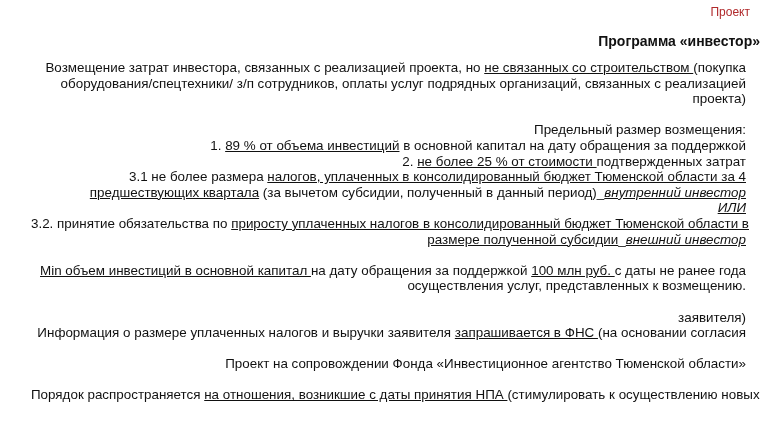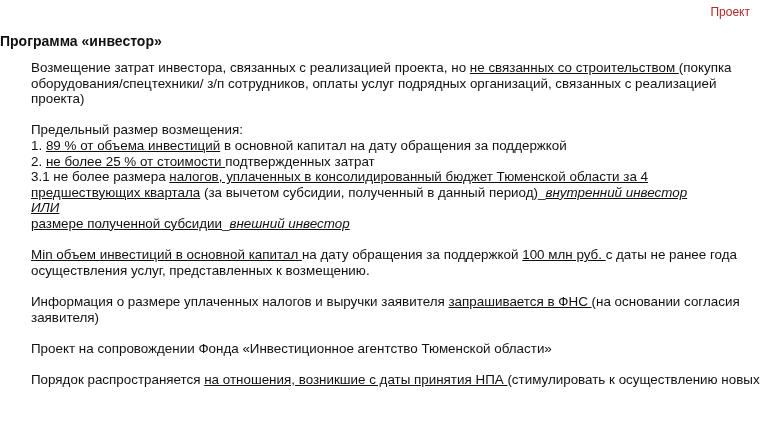--- a/index.html
+++ b/index.html
@@ -20,34 +20,35 @@
       top: 5px;
       right: 10px;
       font-size: 12px;
       color: #b0292b;
     }
     .title {
       position: absolute;
       top: 33px;
       left: 0;
       width: 760px;
-      text-align: left;
+      text-align: right;
       font-size: 14px;
       font-weight: bold;
     }
     .content {
       position: absolute;
       top: 60px;
       left: 31px;
       width: 715px;
       font-size: 13.4px;
       line-height: 15.6px;
     }
     .para {
       margin: 0 0 15.6px 0;
+      text-align: right;
     }
     .line { display: block; white-space: nowrap; }
     .u { text-decoration: underline; }
     .i { font-style: italic; text-decoration: underline; }
   </style>
 </head>
 <body>
 
 <div>
 
@@ -63,31 +64,32 @@
       <span class="line">проекта)</span>
     </div>
 
     <div class="para">
       <span class="line">Предельный размер возмещения:</span>
       <span class="line"><span>1. </span><span class="u">89 % от объема инвестиций</span><span> в основной капитал на дату обращения за поддержкой</span></span>
       <span class="line"><span>2. </span><span class="u">не более 25 % от стоимости </span><span>подтвержденных затрат</span></span>
       <span class="line"><span>3.1 не более размера </span><span class="u">налогов, уплаченных в консолидированный бюджет Тюменской области за 4</span></span>
       <span class="line"><span class="u">предшествующих квартала</span><span> (за вычетом субсидии, полученный в данный период)</span><span>_</span><span class="i">внутренний инвестор</span></span>
       <span class="line i">ИЛИ</span>
+      <span class="line"><span>3.2. принятие обязательства по </span><span class="u">приросту уплаченных налогов в консолидированный бюджет Тюменской области в</span></span>
       <span class="line"><span class="u">размере полученной субсидии</span><span>_</span><span class="i">внешний инвестор</span></span>
     </div>
 
     <div class="para">
       <span class="line"><span class="u">Min объем инвестиций в основной капитал </span><span>на дату обращения за поддержкой </span><span class="u">100 млн руб. </span><span>с даты не ранее года</span></span>
       <span class="line">осуществления услуг, представленных к возмещению.</span>
     </div>
 
     <div class="para">
+      <span class="line">заявителя)</span>
       <span class="line"><span>Информация о размере уплаченных налогов и выручки заявителя </span><span class="u">запрашивается в ФНС </span><span>(на основании согласия</span></span>
-      <span class="line">заявителя)</span>
     </div>
 
     <div class="para">
       <span class="line">Проект на сопровождении Фонда «Инвестиционное агентство Тюменской области»</span>
     </div>
 
 
     <div class="para">
       <span class="line"><span>Порядок распространяется </span><span class="u">на отношения, возникшие с даты принятия НПА </span><span>(стимулировать к осуществлению новых</span></span>
 

